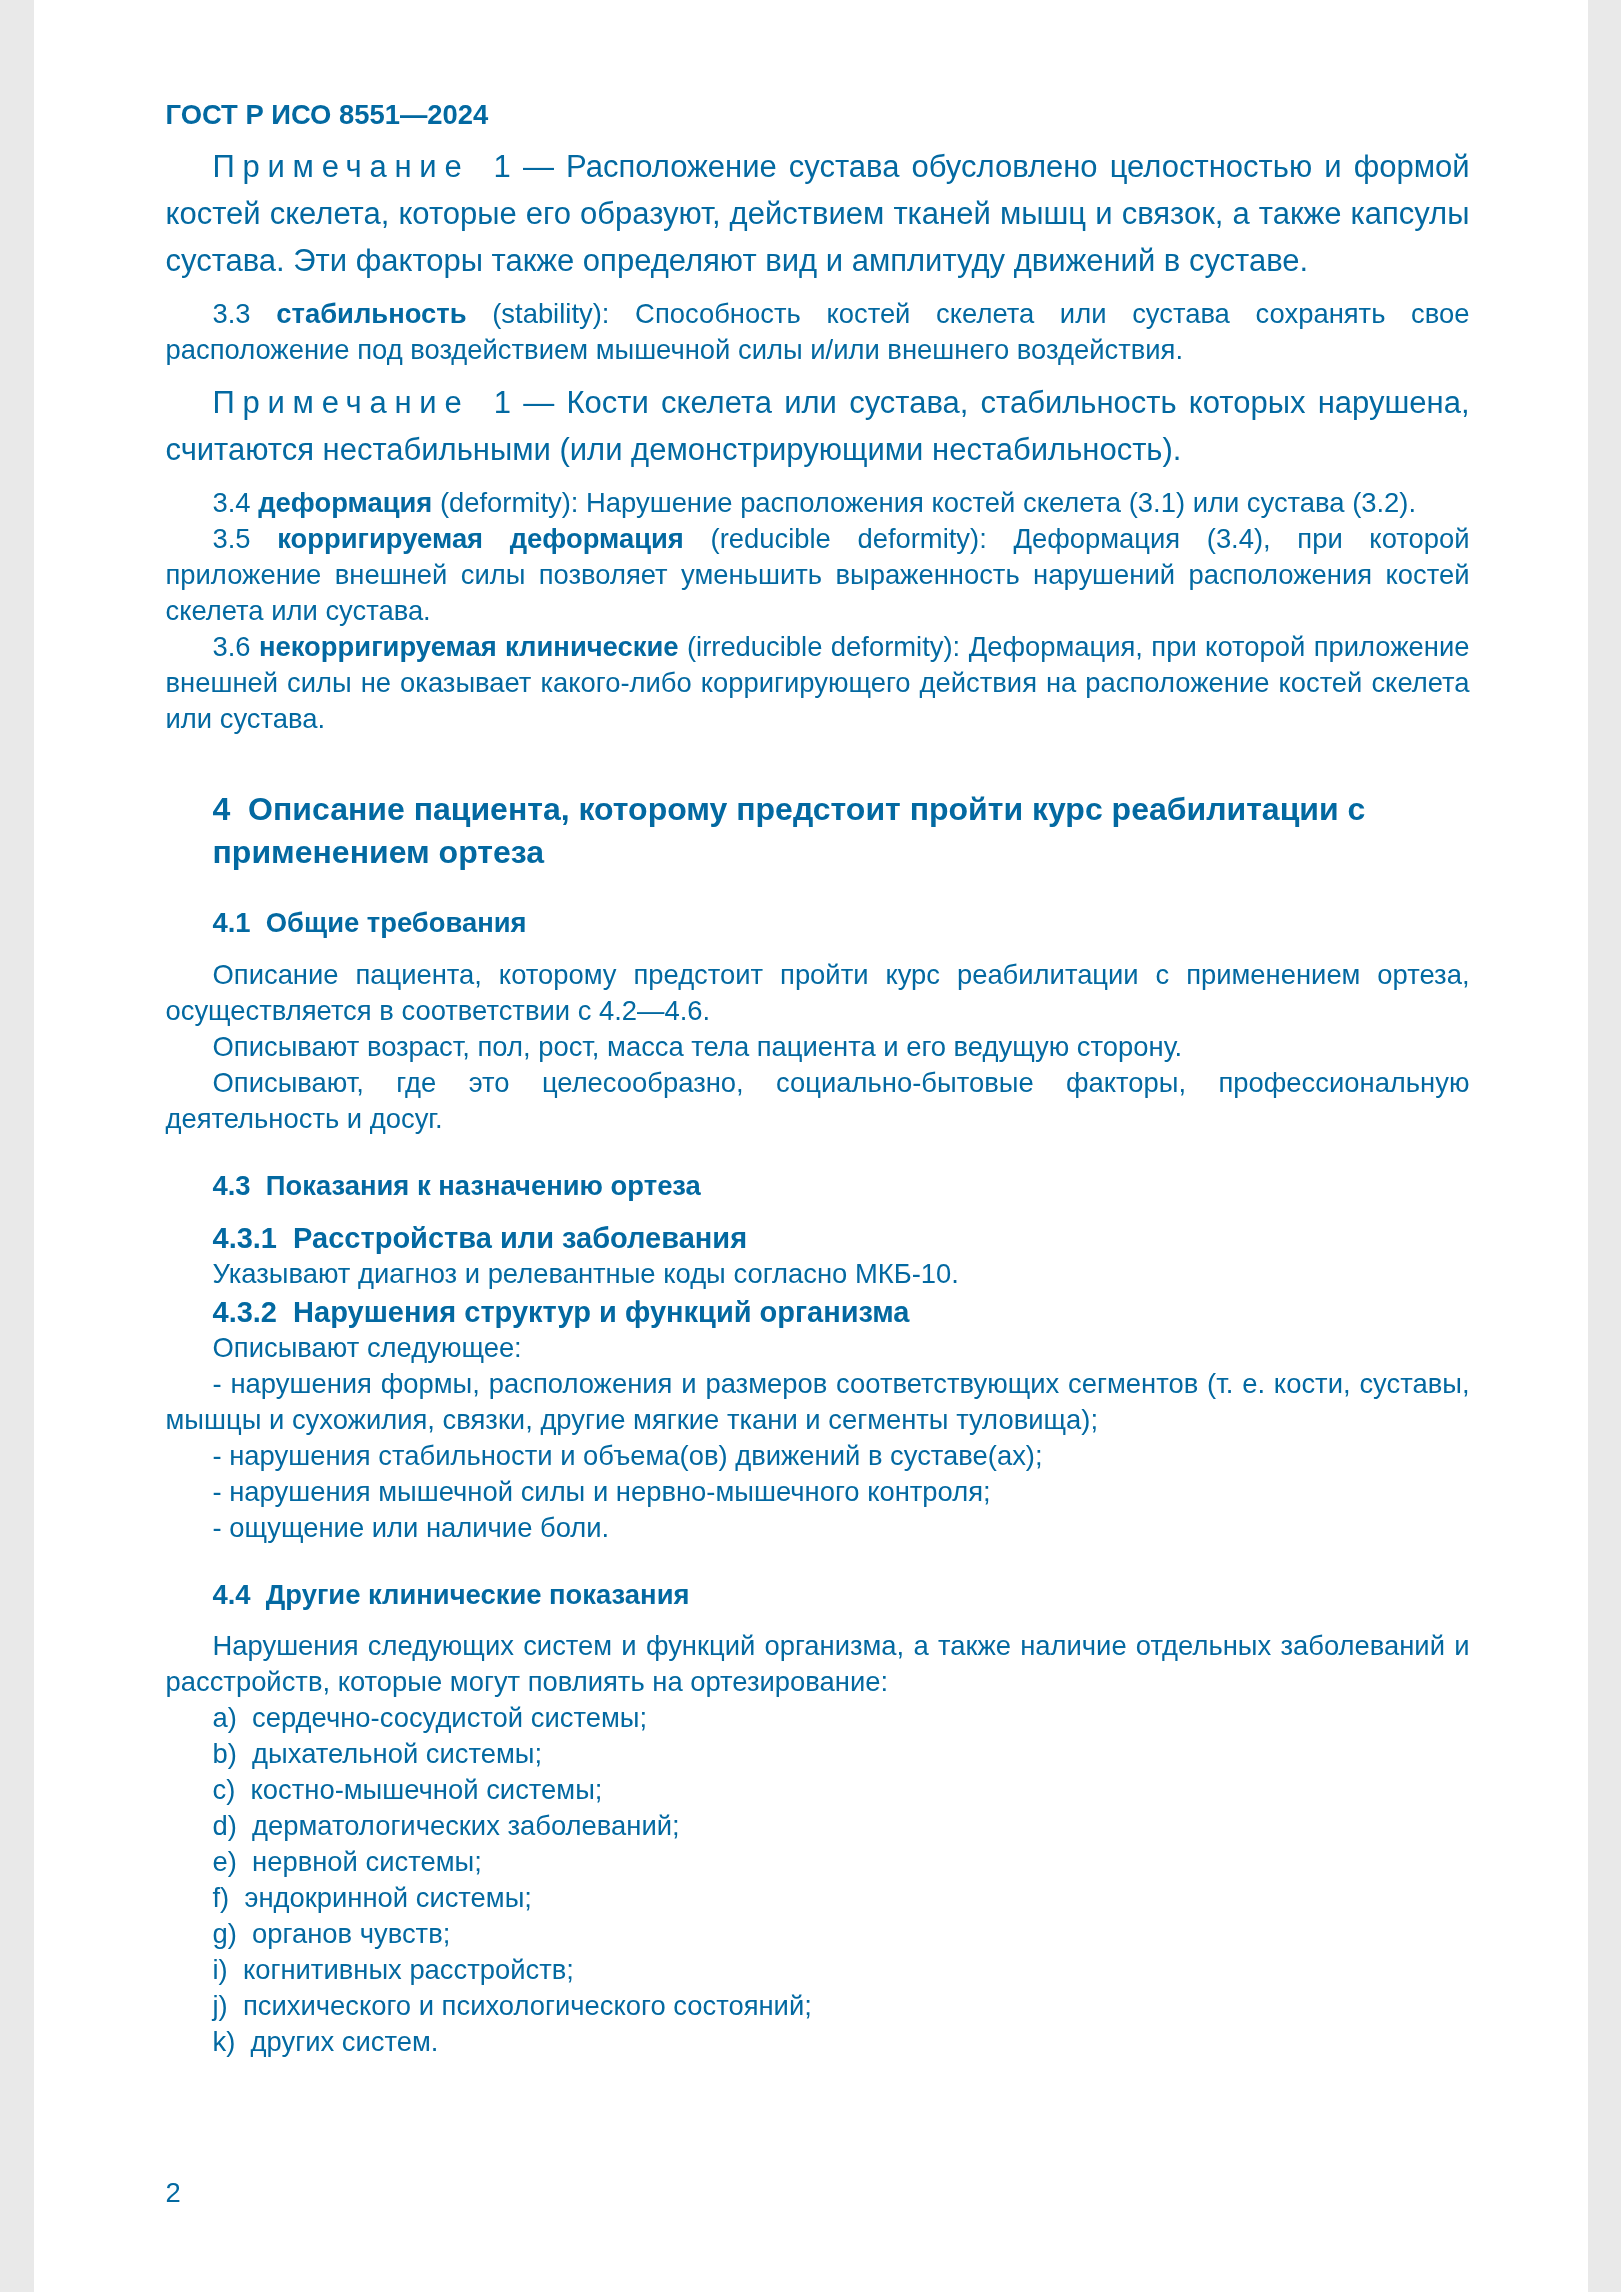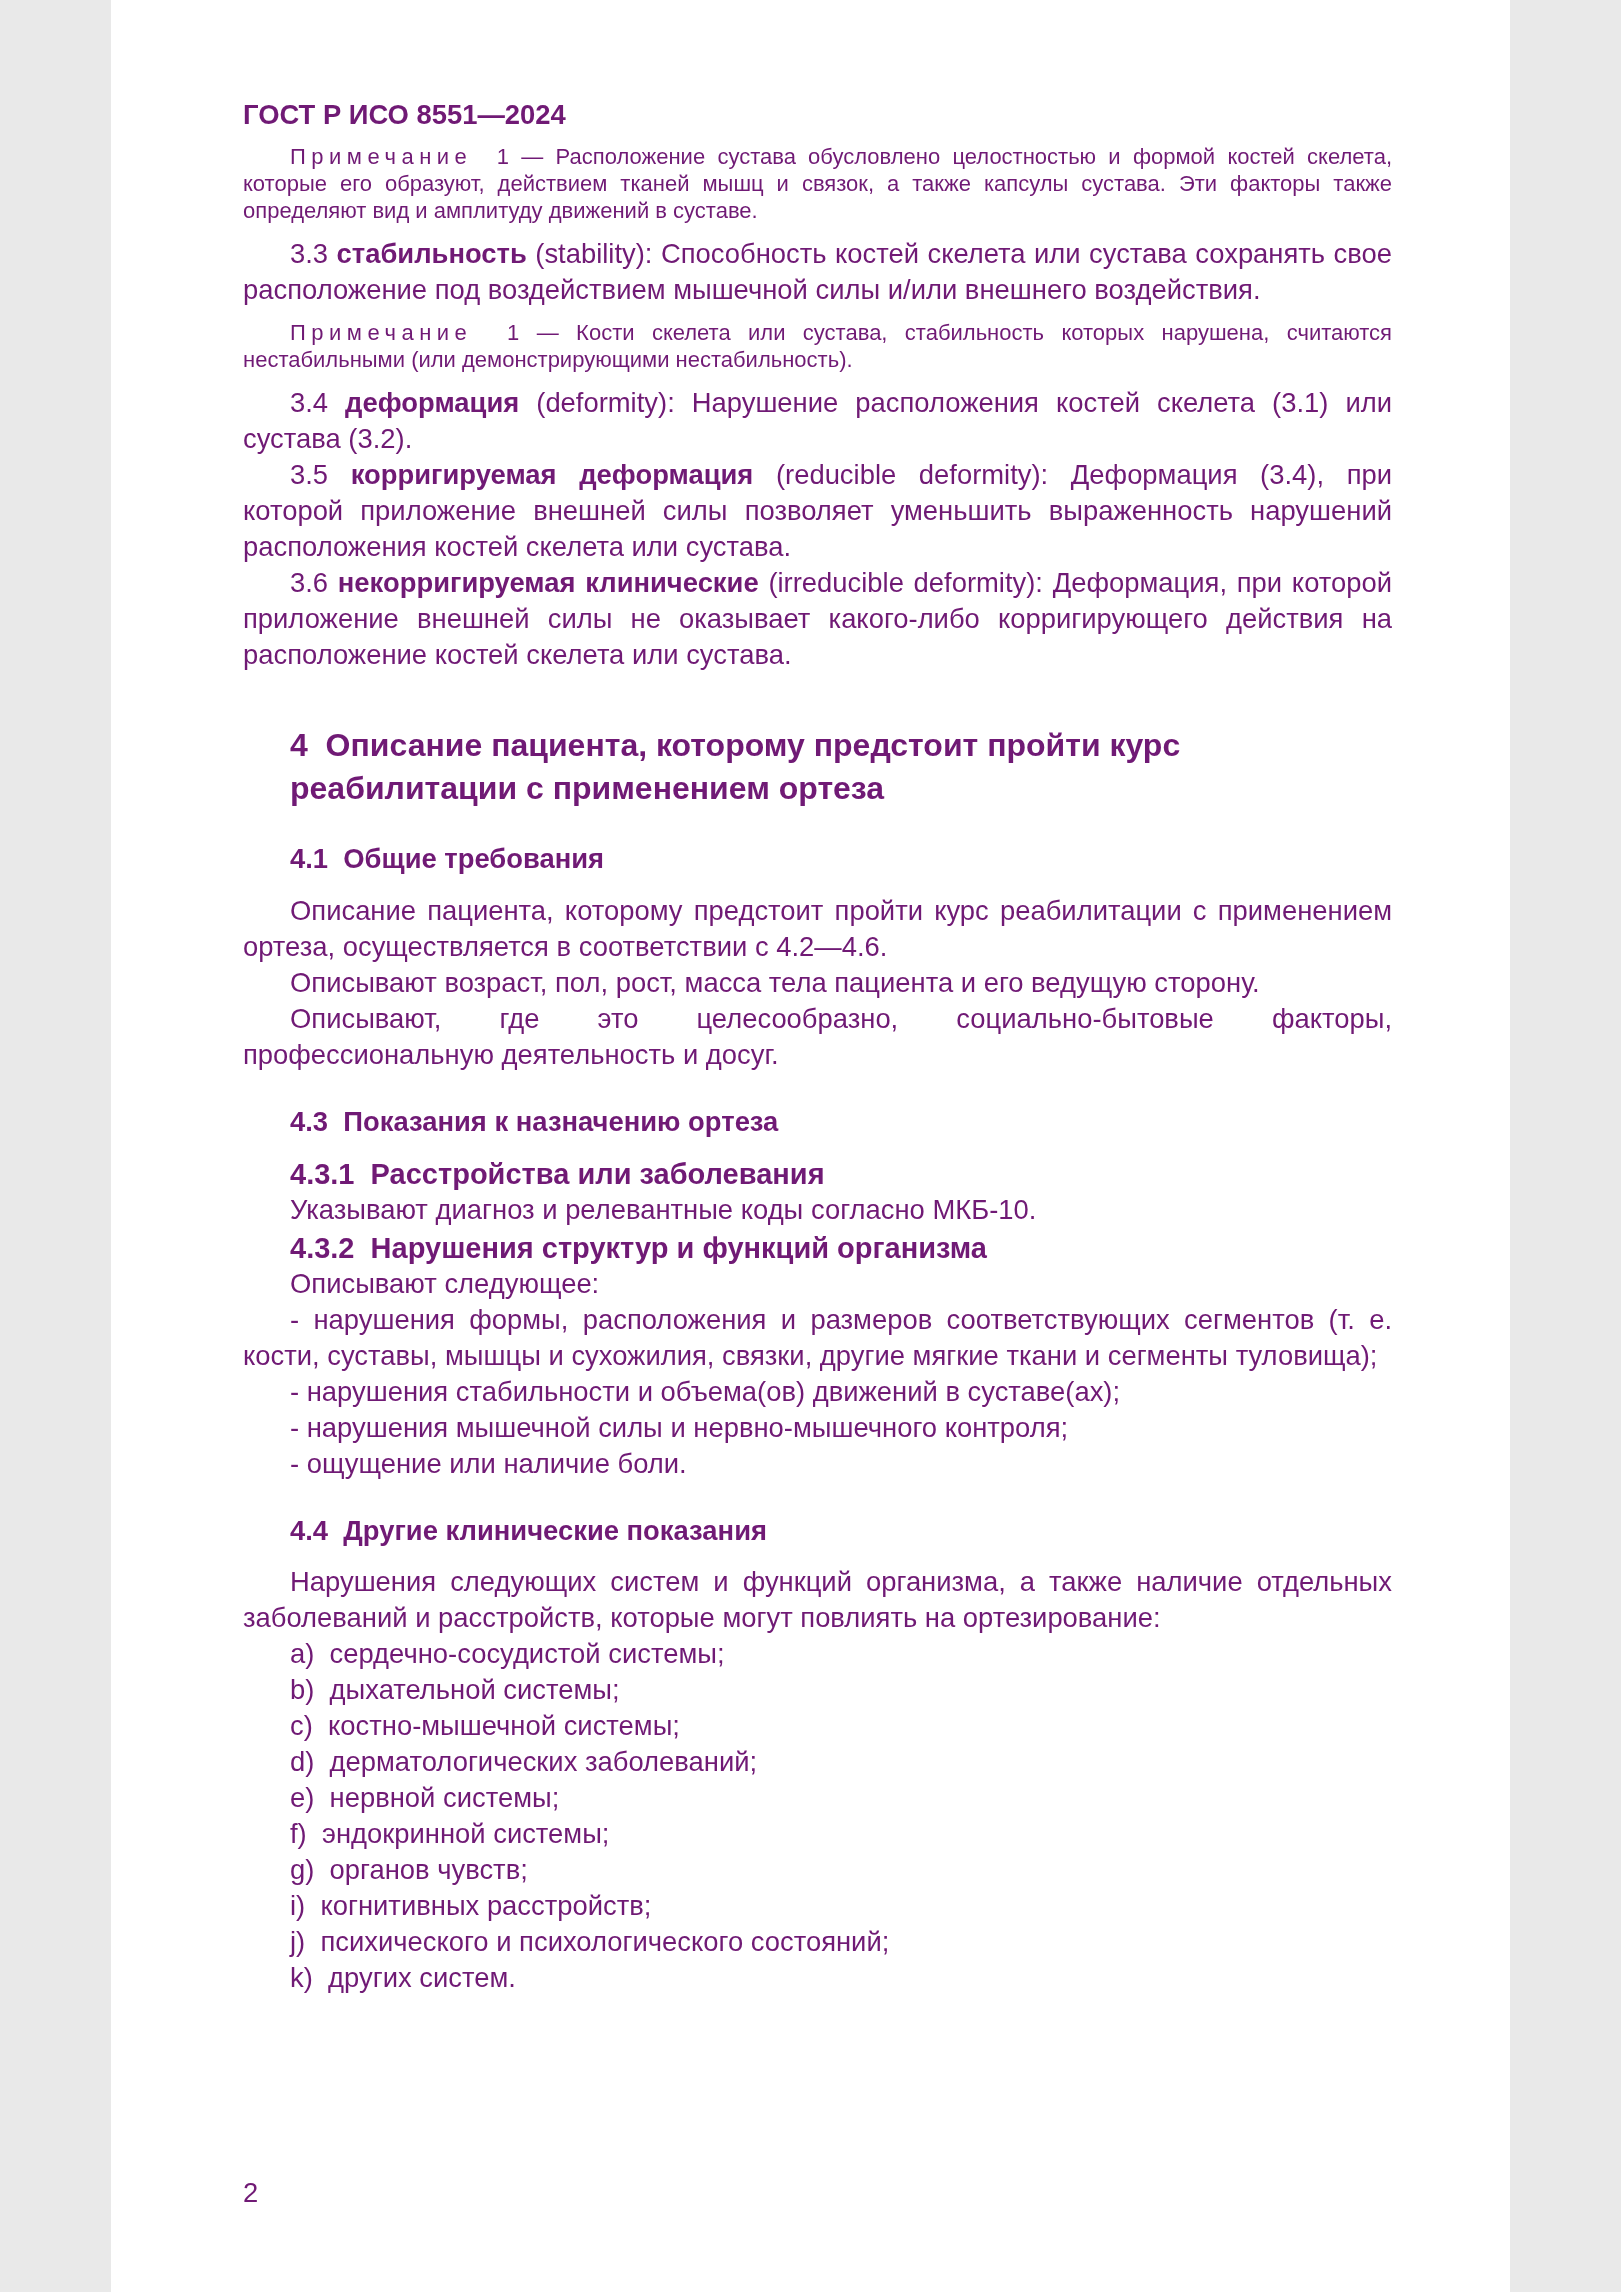--- a/index.html
+++ b/index.html
@@ -1,37 +1,37 @@
 <!DOCTYPE html>
 <html lang="ru"><head>
 <meta charset="utf-8">
 <style>
   html, body { margin: 0; padding: 0; background: #e9e9e9; }
   .page {
     position: relative;
-    width: 1399px;
+    width: 1554px;
     height: 2293px;
     margin: 0 auto;
     background: #ffffff;
-    color: #701a75;
+    color: #0369a1;
     font-family: "Liberation Sans", sans-serif;
     box-sizing: border-box;
     padding: 98px 118px 16px 132px;
     overflow: hidden;
   }
   .running-header {
     font-weight: bold;
     font-size: 27.4px;
     line-height: 33px;
     margin-bottom: 11.8px;
   }
   .content p { margin: 0; }
   .note {
-    font-size: 22px;
-    line-height: 27px;
+    font-size: 31px;
+    line-height: 47px;
     text-align: justify;
     text-indent: 47px;
     margin: 11.8px 0 !important;
   }
   .note-label { letter-spacing: 0.25em; }
   .para {
     font-size: 27.4px;
     line-height: 36px;
     text-align: justify;
     text-indent: 47px;

